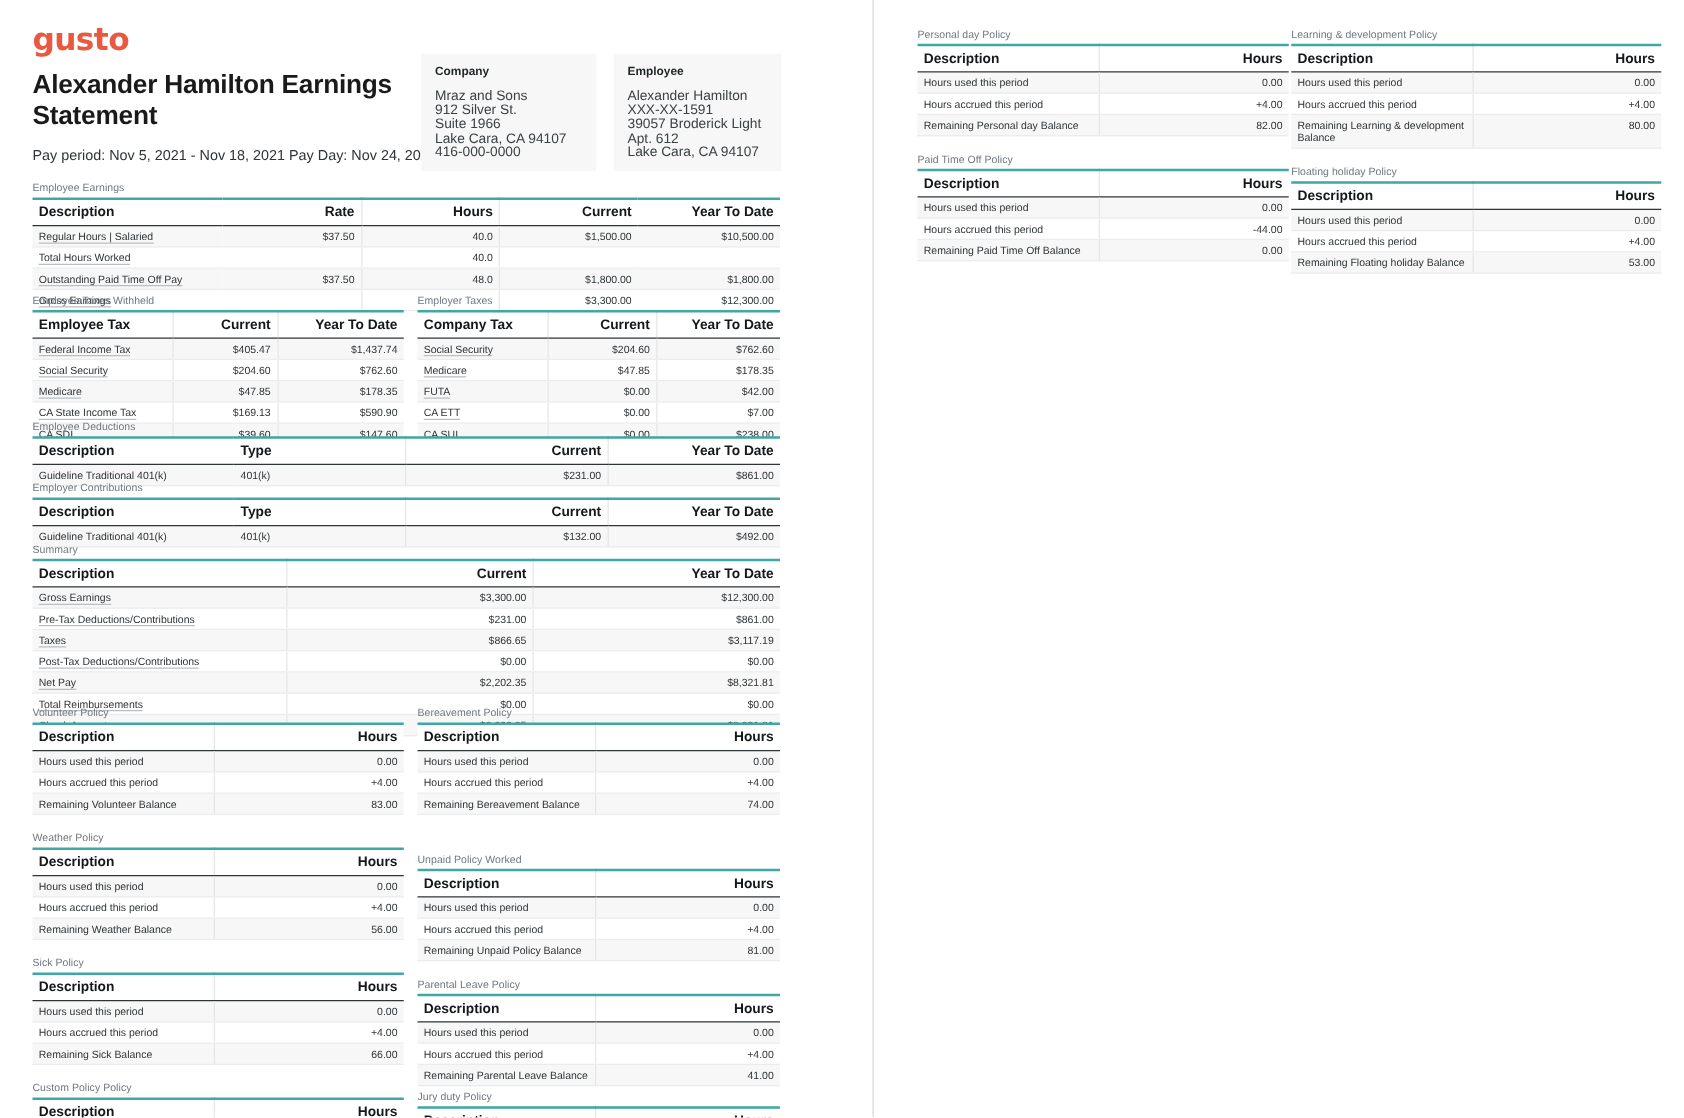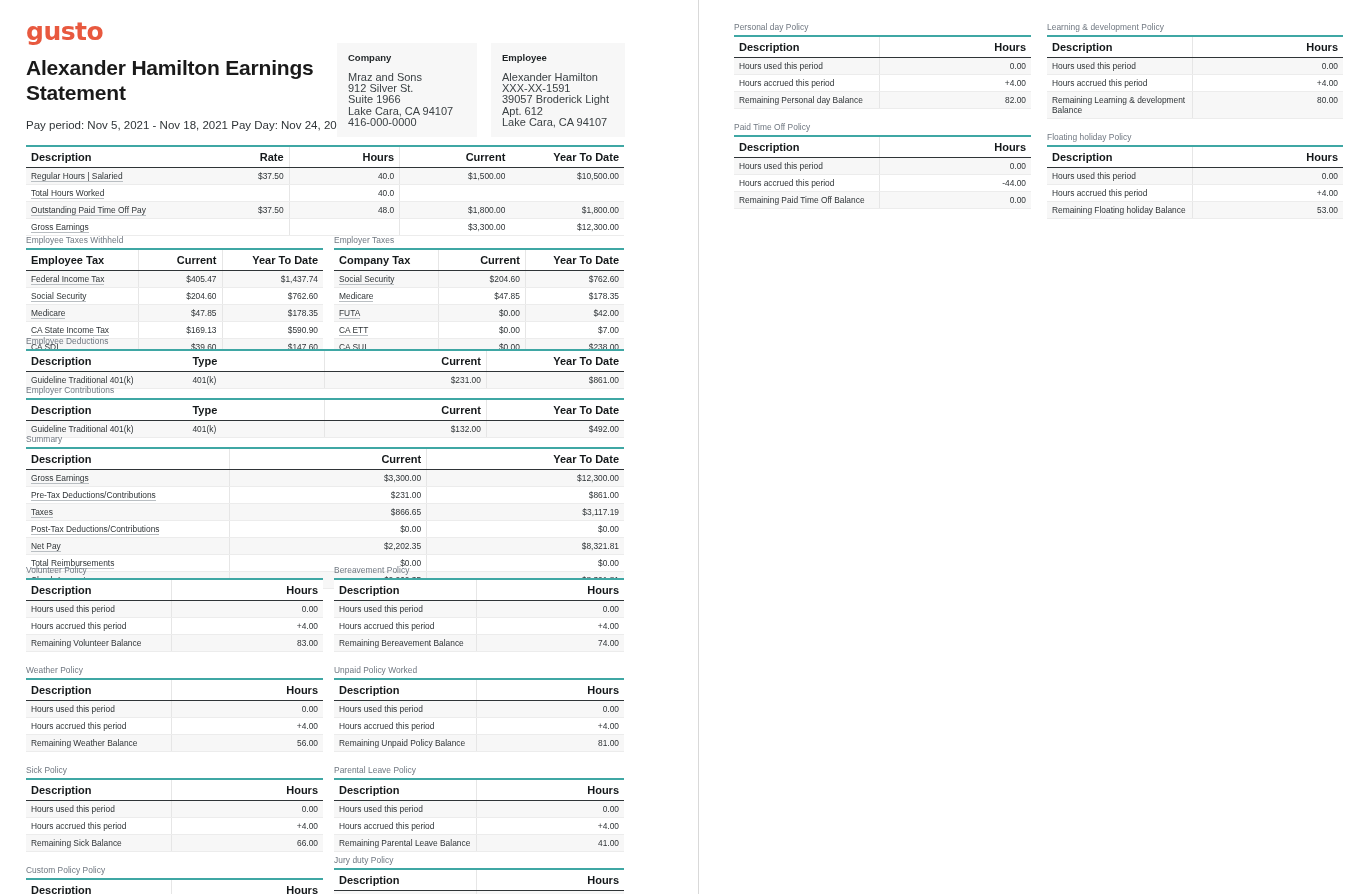--- a/index.html
+++ b/index.html
@@ -104,20 +104,21 @@
   <div class="infobox employee">
     <div class="ib-title">Employee</div>
     <div class="ib-line">Alexander Hamilton</div>
     <div class="ib-line">XXX-XX-1591</div>
     <div class="ib-line">39057 Broderick Light</div>
     <div class="ib-line">Apt. 612</div>
     <div class="ib-line">Lake Cara, CA 94107</div>
   </div>
 
   <div class="block" style="left:26px;top:145px;width:598px;">
+    <div class="block-title">Employee Earnings</div>
     <table class="gt">
       <colgroup>
           <col style="width:25.5%">
           <col style="width:18.5%">
           <col style="width:18.5%">
           <col style="width:18.5%">
           <col style="width:19%">
         </colgroup>
       <thead>
           <tr>
@@ -467,21 +468,21 @@
             <tr>
               <td class="l">Hours used this period</td>
               <td class="vsep">0.00</td>
             </tr>
           </tbody>
         </table>
       </div>
     </div>
 
   <div class="block" style="left:334px;top:565px;width:290px;">
-      <div style="margin-bottom: 13px;">
+      <div style="margin-bottom: 30px;">
         <div class="block-title">Bereavement Policy</div>
         <table class="gt">
           <colgroup>
             <col style="width:49%">
             <col style="width:51%">
           </colgroup>
           <thead>
             <tr>
               <th class="l">Description</th>
               <th class="vsep">Hours</th>
@@ -639,21 +640,21 @@
               <td class="vsep">-44.00</td>
             </tr>
             <tr>
               <td class="l">Remaining Paid Time Off Balance</td>
               <td class="vsep">0.00</td>
             </tr>
           </tbody>
         </table>
       </div>
     </div>
-  <div class="block" style="left:348px;top:22px;width:296px;">
+  <div class="block" style="left:334px;top:22px;width:296px;">
       <div style="margin-bottom: 13px;">
         <div class="block-title">Learning &amp; development Policy</div>
         <table class="gt">
           <colgroup>
             <col style="width:49%">
             <col style="width:51%">
           </colgroup>
           <thead>
             <tr>
               <th class="l">Description</th>

